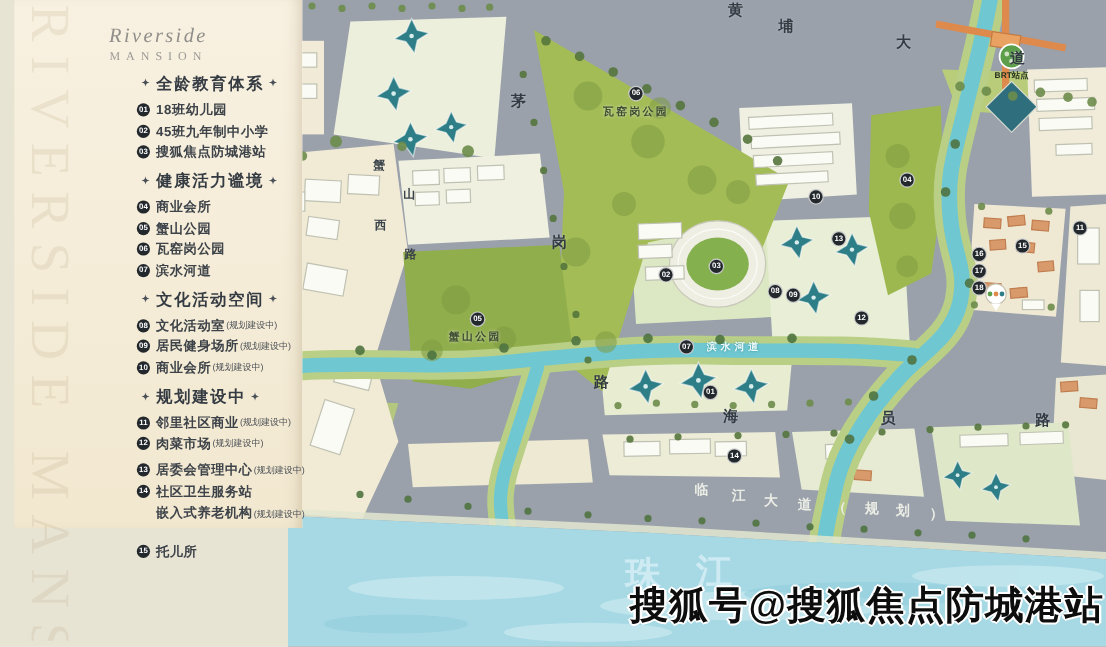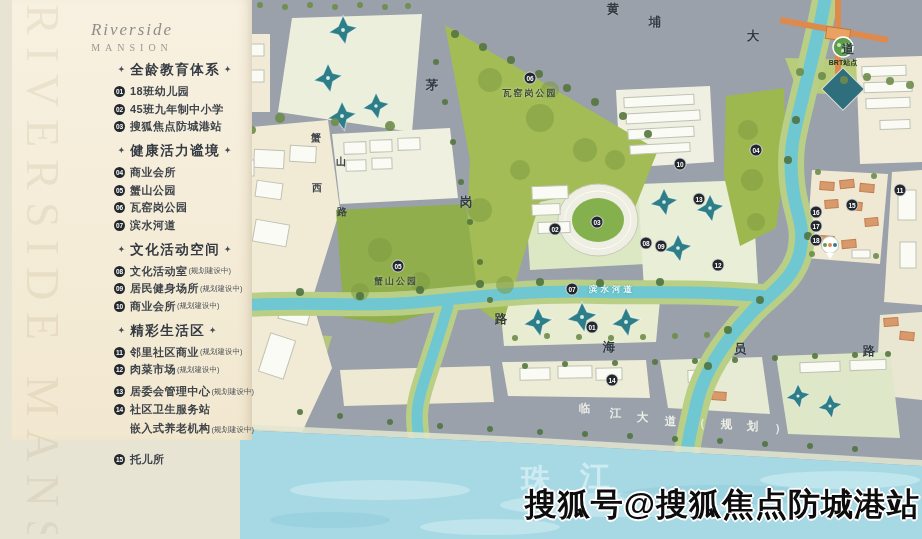--- a/index.html
+++ b/index.html
@@ -114,21 +114,21 @@
             <span class="ilbl">居民健身场所</span>
             <span class="isfx">(规划建设中)</span>
           </div>
           <div class="item">
             <span class="badge">10</span>
             <span class="ilbl">商业会所</span>
             <span class="isfx">(规划建设中)</span>
           </div>
         </div>
         <div class="sec">
-          <div class="sec-title"><span class="dia">✦</span><span>精彩生活区</span><span class="dia">✦</span></div>
+          <div class="sec-title"><span class="dia">✦</span><span>规划建设中</span><span class="dia">✦</span></div>
           <div class="item">
             <span class="badge">11</span>
             <span class="ilbl">邻里社区商业</span>
             <span class="isfx">(规划建设中)</span>
           </div>
           <div class="item">
             <span class="badge">12</span>
             <span class="ilbl">肉菜市场</span>
             <span class="isfx">(规划建设中)</span>
           </div>

